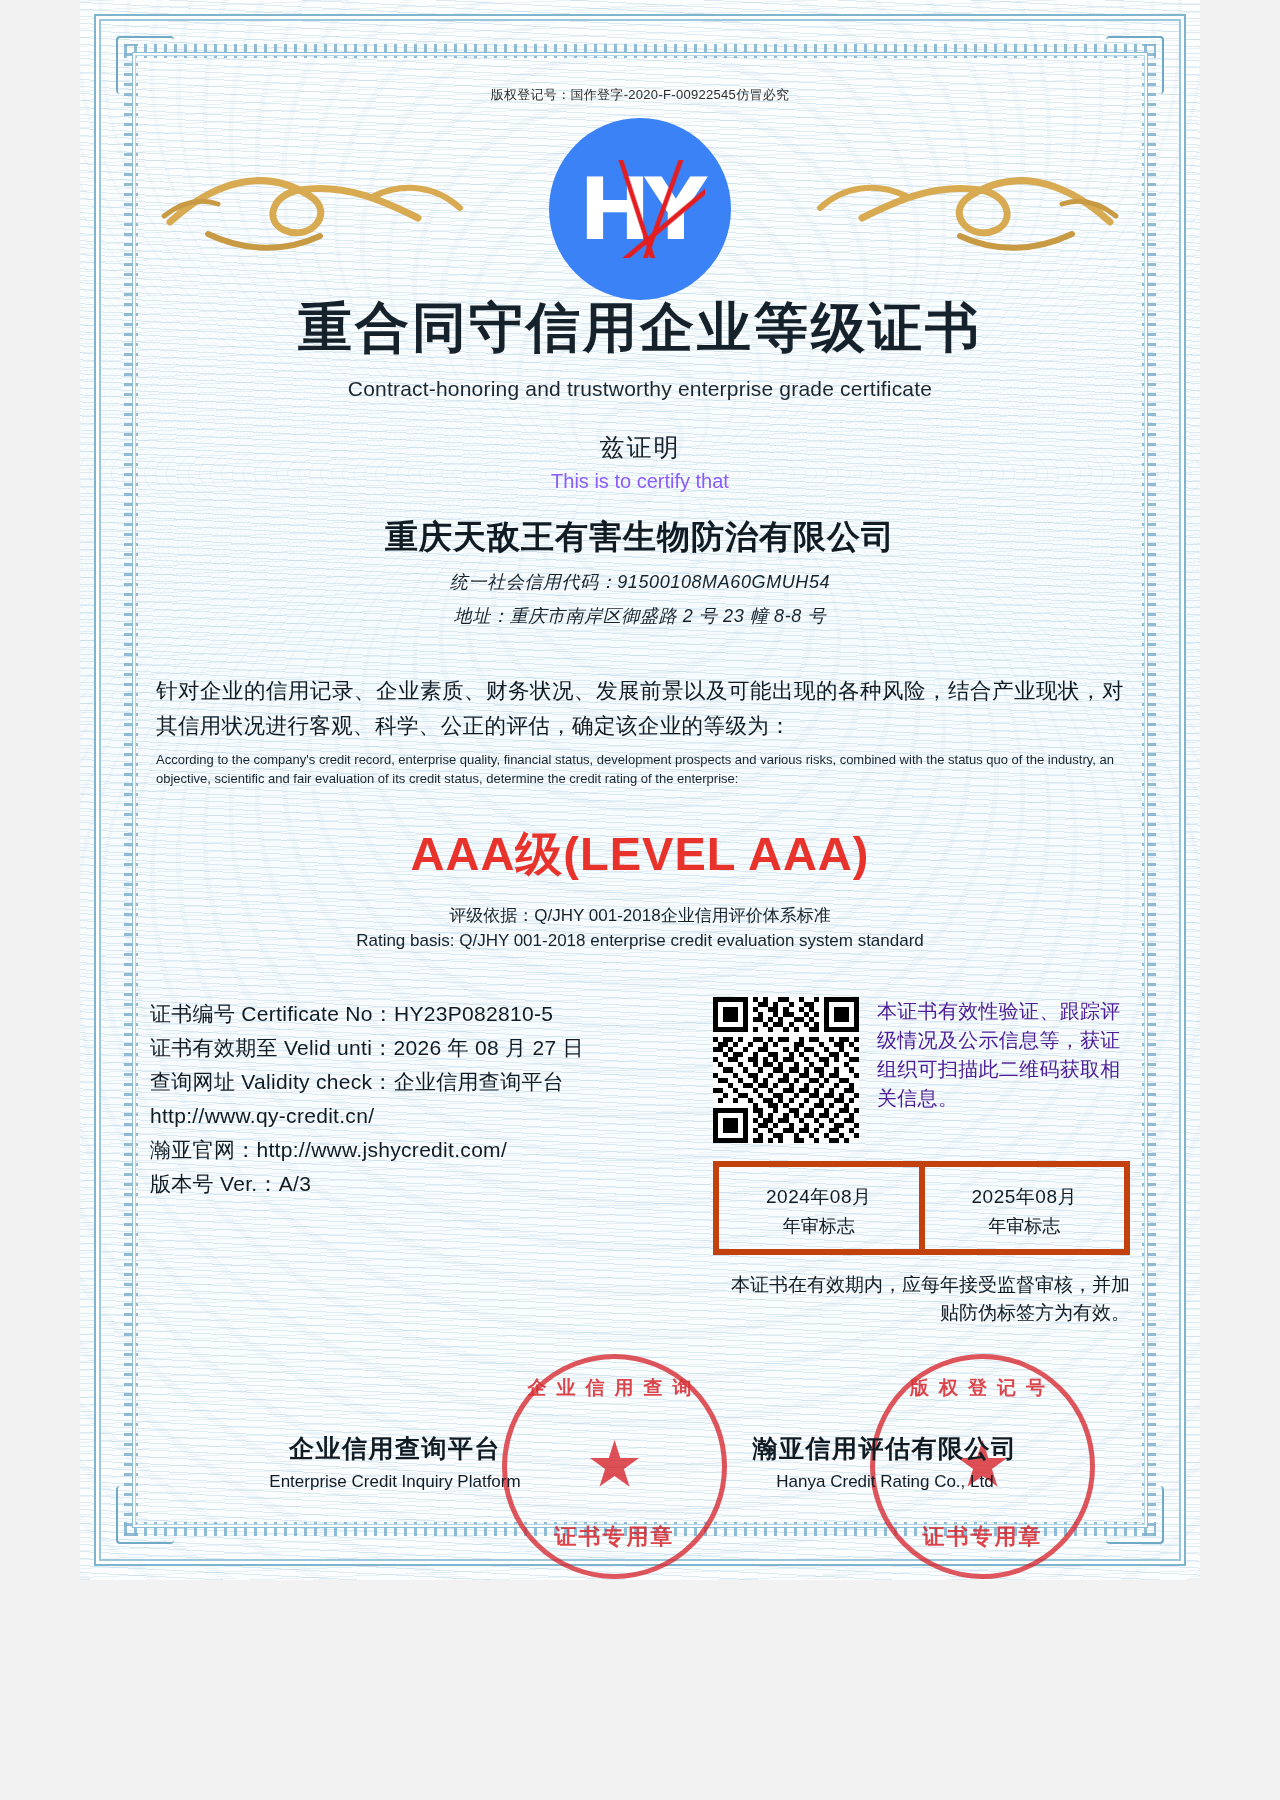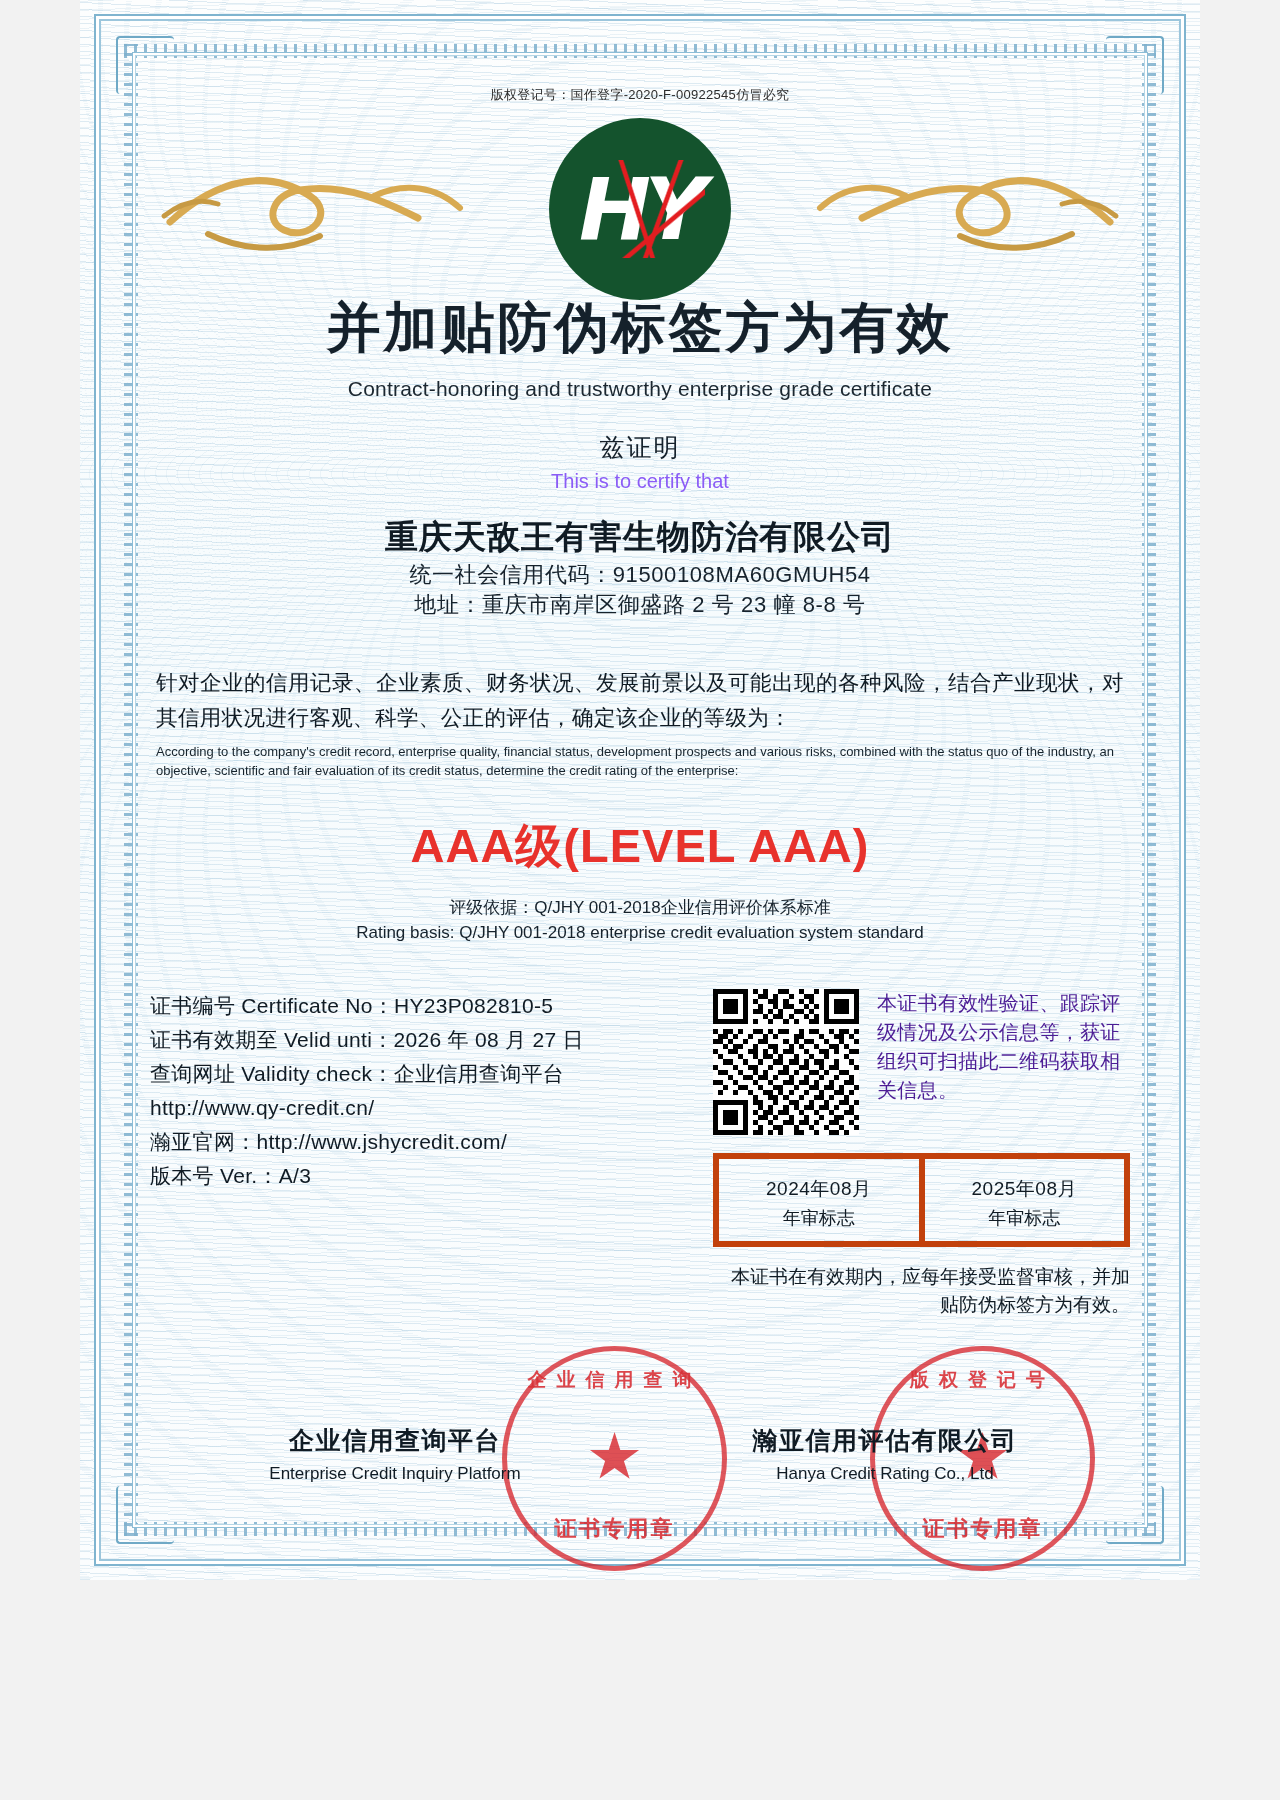--- a/index.html
+++ b/index.html
@@ -120,25 +120,24 @@
   .flourish.left { left: 10px; }
   .flourish.right { right: 10px; transform: scaleX(-1); }
   .logo-circle {
     position: absolute;
     left: 50%;
     top: 10px;
     transform: translateX(-50%);
     width: 182px;
     height: 182px;
     border-radius: 50%;
-    background: #14532d;
+    background: #3b82f6;
     display: flex;
     align-items: center;
     justify-content: center;
-    font-style: italic;
   }
   .logo-text {
     color: #ffffff;
     font-size: 86px;
     font-weight: 700;
     letter-spacing: -6px;
     font-family: "DejaVu Sans", sans-serif;
     line-height: 1;
     position: relative;
   }
@@ -186,24 +185,25 @@
     text-align: center;
     font-size: 33px;
     font-weight: 700;
     color: #101b24;
     margin-top: 22px;
     letter-spacing: 1px;
   }
   .credit-code,
   .address {
     text-align: center;
-    font-size: 22px;
+    font-size: 18px;
     color: #16222c;
-    margin-top: 0;
+    margin-top: 10px;
     letter-spacing: 0.6px;
+    font-style: italic;
   }
   .body-block {
     margin-top: 46px;
     padding: 0 6px;
   }
   .body-cn {
     font-size: 21.5px;
     color: #101b24;
     line-height: 1.62;
     text-align: justify;
@@ -402,21 +402,21 @@
         <path d="M10,66 C60,20 110,14 150,40 C176,57 150,86 124,74 C104,65 112,38 140,34 C186,27 226,46 258,62" fill="none" stroke="#d8aa52" stroke-width="7" stroke-linecap="round"></path>
         <path d="M48,78 C86,96 126,96 160,80" fill="none" stroke="#c79a43" stroke-width="6" stroke-linecap="round"></path>
         <path d="M214,40 C244,26 276,30 300,52" fill="none" stroke="#d8aa52" stroke-width="6" stroke-linecap="round"></path>
         <path d="M4,60 C22,46 40,42 58,48" fill="none" stroke="#c79a43" stroke-width="5" stroke-linecap="round"></path>
       </svg>
       <div class="logo-circle">
         <span class="logo-text">HY</span>
       </div>
     </div>
 
-    <div class="title-cn">并加贴防伪标签方为有效</div>
+    <div class="title-cn">重合同守信用企业等级证书</div>
     <div class="title-en">Contract-honoring and trustworthy enterprise grade certificate</div>
 
     <div class="certify-cn">兹证明</div>
     <div class="certify-en">This is to certify that</div>
 
     <div class="company">重庆天敌王有害生物防治有限公司</div>
     <div class="credit-code">统一社会信用代码：91500108MA60GMUH54</div>
     <div class="address">地址：重庆市南岸区御盛路 2 号 23 幢 8-8 号</div>
 
     <div class="body-block">

